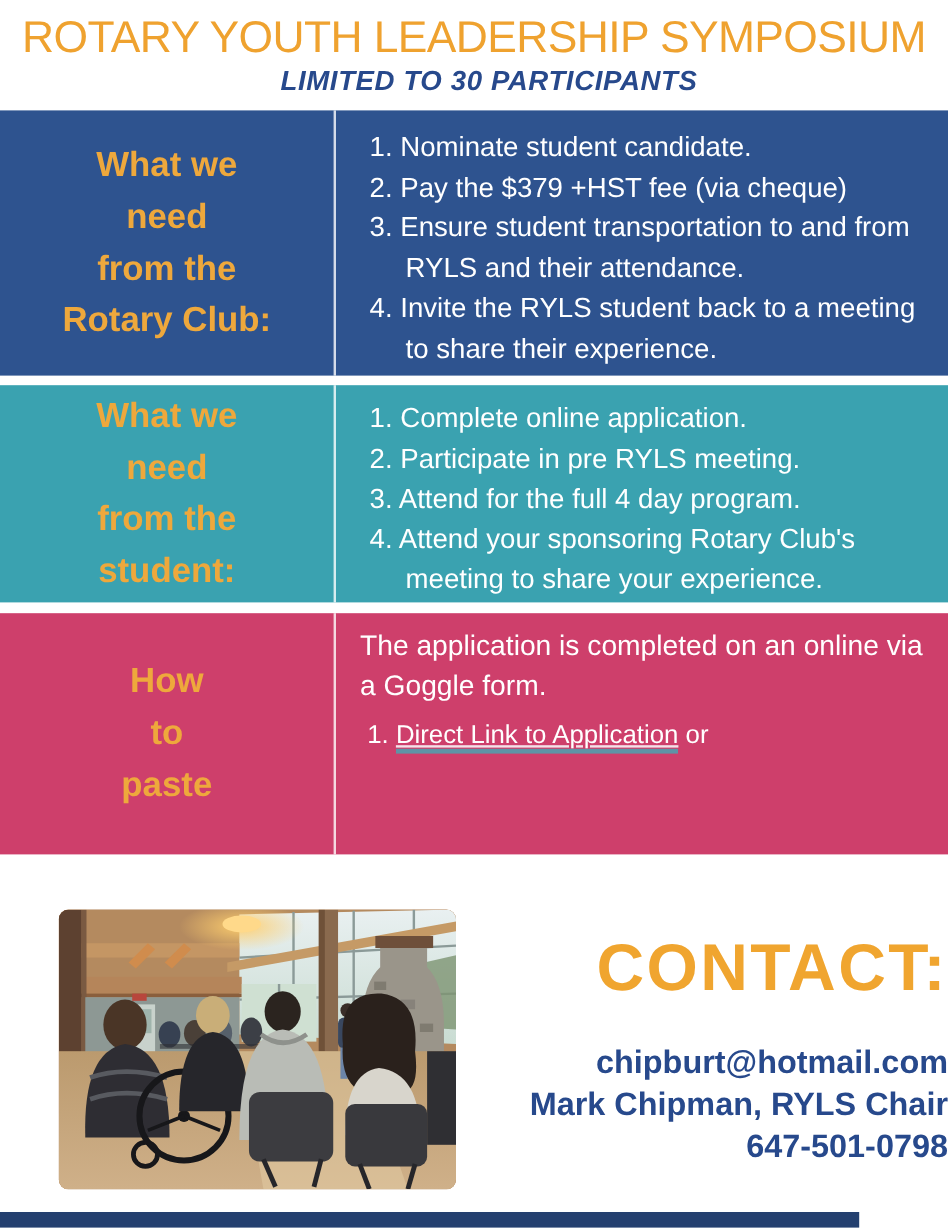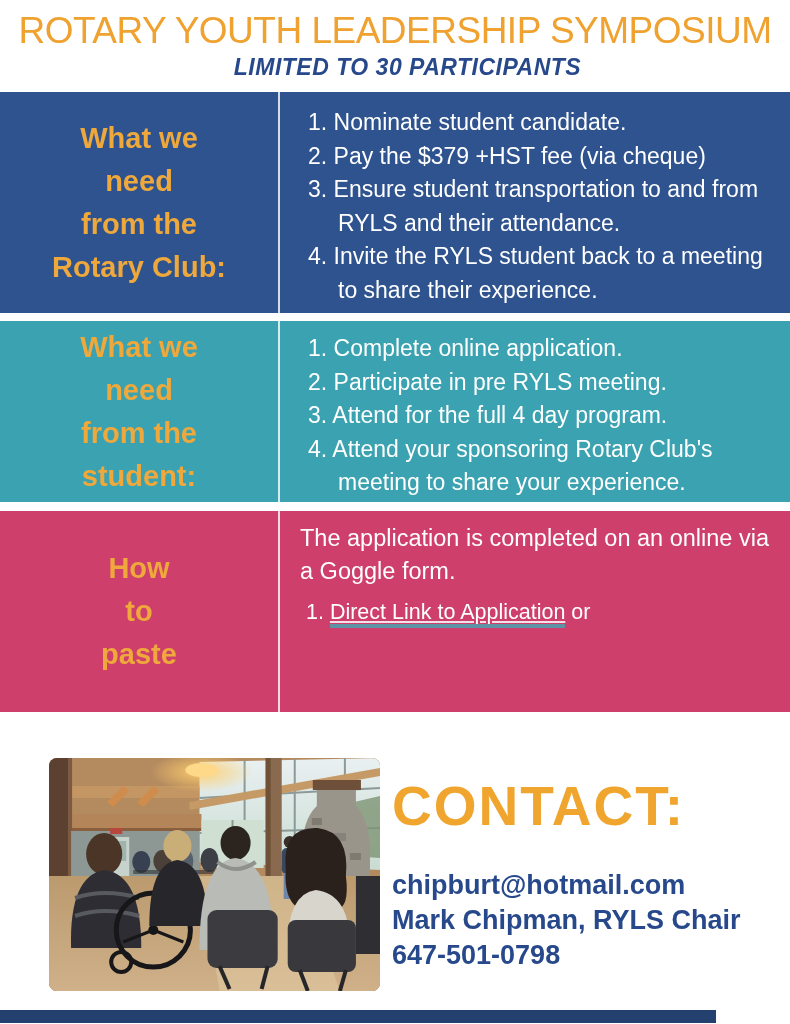--- a/index.html
+++ b/index.html
@@ -59,21 +59,21 @@
     white-space:nowrap;
   }
 
   
   .photo {
     position:absolute; left:49px; top:758px; width:331px; height:233px;
     border-radius:8px; overflow:hidden; background:#b98e63;
   }
   .photo svg { display:block; width:100%; height:100%; }
 
-  .contact { position:absolute; left:392px; top:774px; width:398px; text-align:left; }
+  .contact { position:absolute; left:392px; top:774px; width:398px; text-align:right; }
   .contact-heading {
     font-size:55px; font-weight:bold; color:#F0A52F; letter-spacing:2px;
   }
   .contact-lines { margin-top:30px; font-size:27px; font-weight:bold;
     color:#27498C; line-height:35px; }
 
   .footer-bar {
     position:absolute; left:0; top:1010px; width:716px; height:13px;
     background:#24406F;
   }

